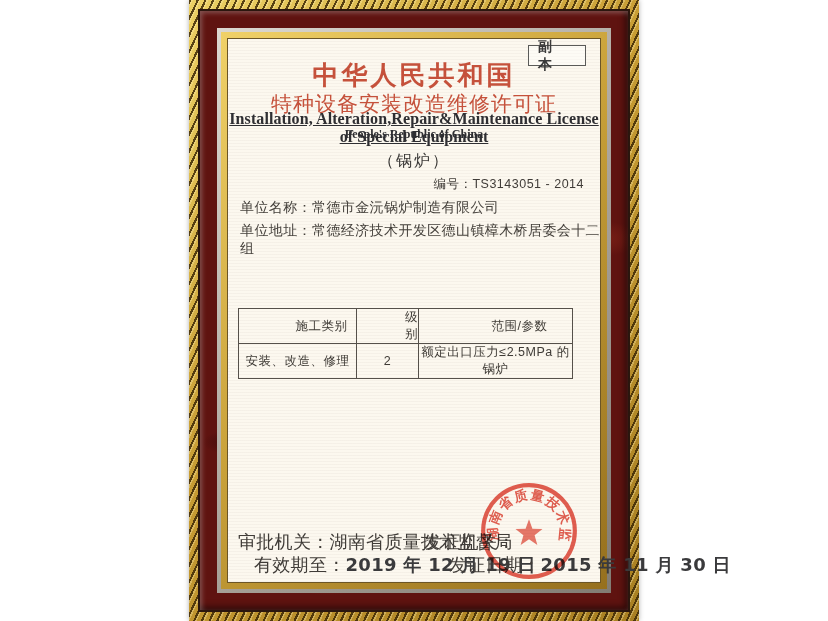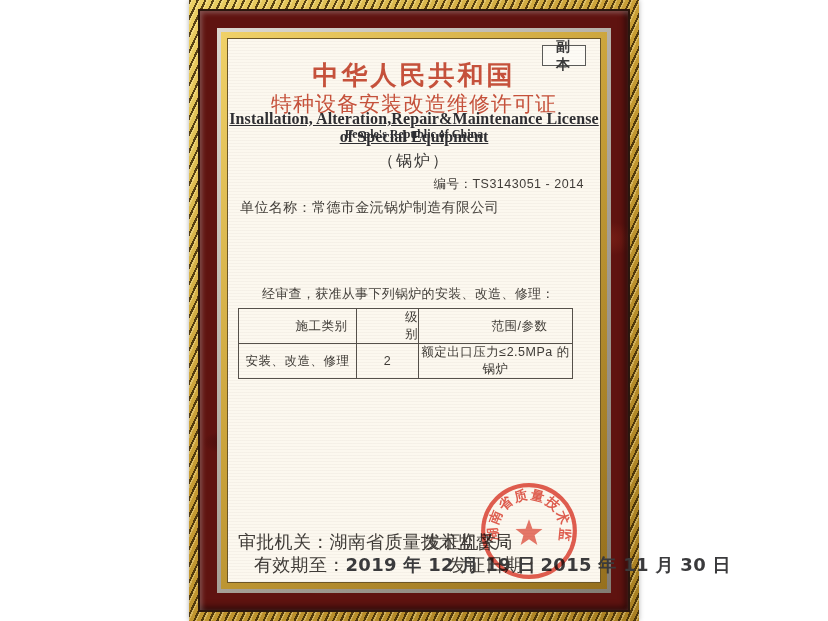--- a/index.html
+++ b/index.html
@@ -40,25 +40,24 @@
   .paper{
     position:relative;width:100%;height:100%;
     background:
       repeating-linear-gradient(0deg, rgba(205,194,186,.14) 0 1px, transparent 1px 3px),
       #fcf8ef;
     color:#45413c;
   }
   .abs{position:absolute;}
   .ctr{left:0;right:0;text-align:center;}
   .copy-badge{
-    top:6px;right:14px;width:44px;height:21px;border:1.5px solid #5a5a58;
+    top:6px;right:14px;width:58px;height:21px;border:1.5px solid #5a5a58;
     font-size:14px;font-weight:bold;color:#3a3a3a;letter-spacing:11px;
     display:flex;align-items:center;justify-content:center;padding-left:9px;
     background:rgba(255,255,255,.4);
-    text-align:center;
   }
   .t1{top:19px;font-size:26px;font-weight:bold;color:#c5513b;letter-spacing:3px;}
   .t2{top:51px;font-size:21px;font-weight:normal;color:#c5513b;letter-spacing:1px;}
   .en{font-family:"Liberation Serif",serif;font-weight:bold;color:#2e2e32;}
   .en1{top:71px;font-size:16px;letter-spacing:.1px;text-decoration:underline;}
   .en2{top:88px;font-size:12px;}
   .category{top:112px;font-size:16px;color:#3c3a38;letter-spacing:2px;}
   .serial{top:137px;right:16px;font-size:12.5px;color:#403c38;letter-spacing:.5px;}
   .field{font-size:14px;color:#45413c;letter-spacing:.4px;}
   .company{top:160px;left:12px;}
@@ -109,22 +108,24 @@
                 <div class="abs ctr category">（锅炉）</div>
 
                 <div class="abs serial">
                   <span>编号：</span><span>TS3143051 - 2014</span>
                 </div>
 
                 <div class="abs field company">
                   <span>单位名称：</span><span>常德市金沅锅炉制造有限公司</span>
                 </div>
 
+                <div class="abs field address">
+                  <span>单位地址：</span><span>常德经济技术开发区德山镇樟木桥居委会十二组</span>
+                </div>
 
-                <div class="abs statement">经审查，获准从事下列锅炉的安装、改造、修理：</div>
 
                 <table class="lic-table">
                   <tbody>
                       <tr class="hdr">
                     <td class="c1">施工类别</td>
                     <td class="c2">级别</td>
                     <td class="c3">范围/参数</td>
                   </tr>
                   <tr class="row">
                     <td>安装、改造、修理</td>

